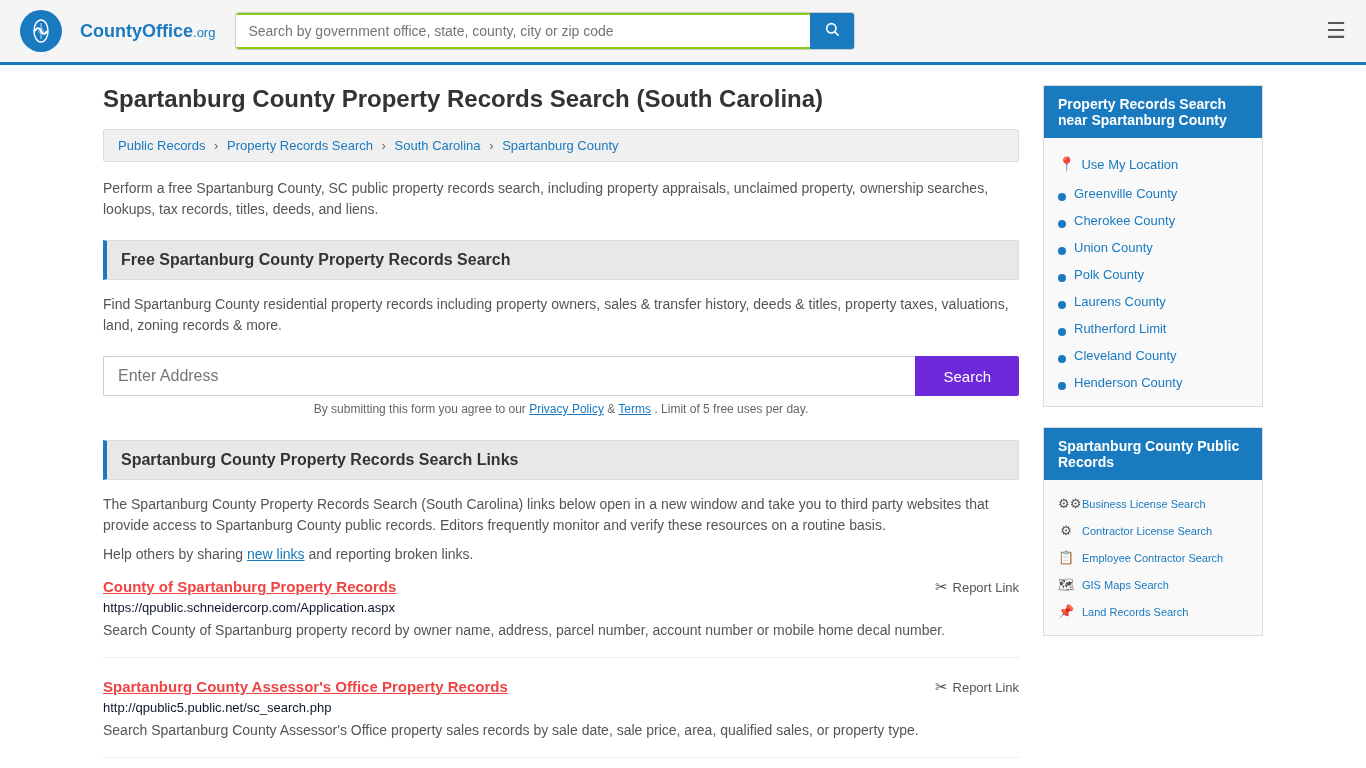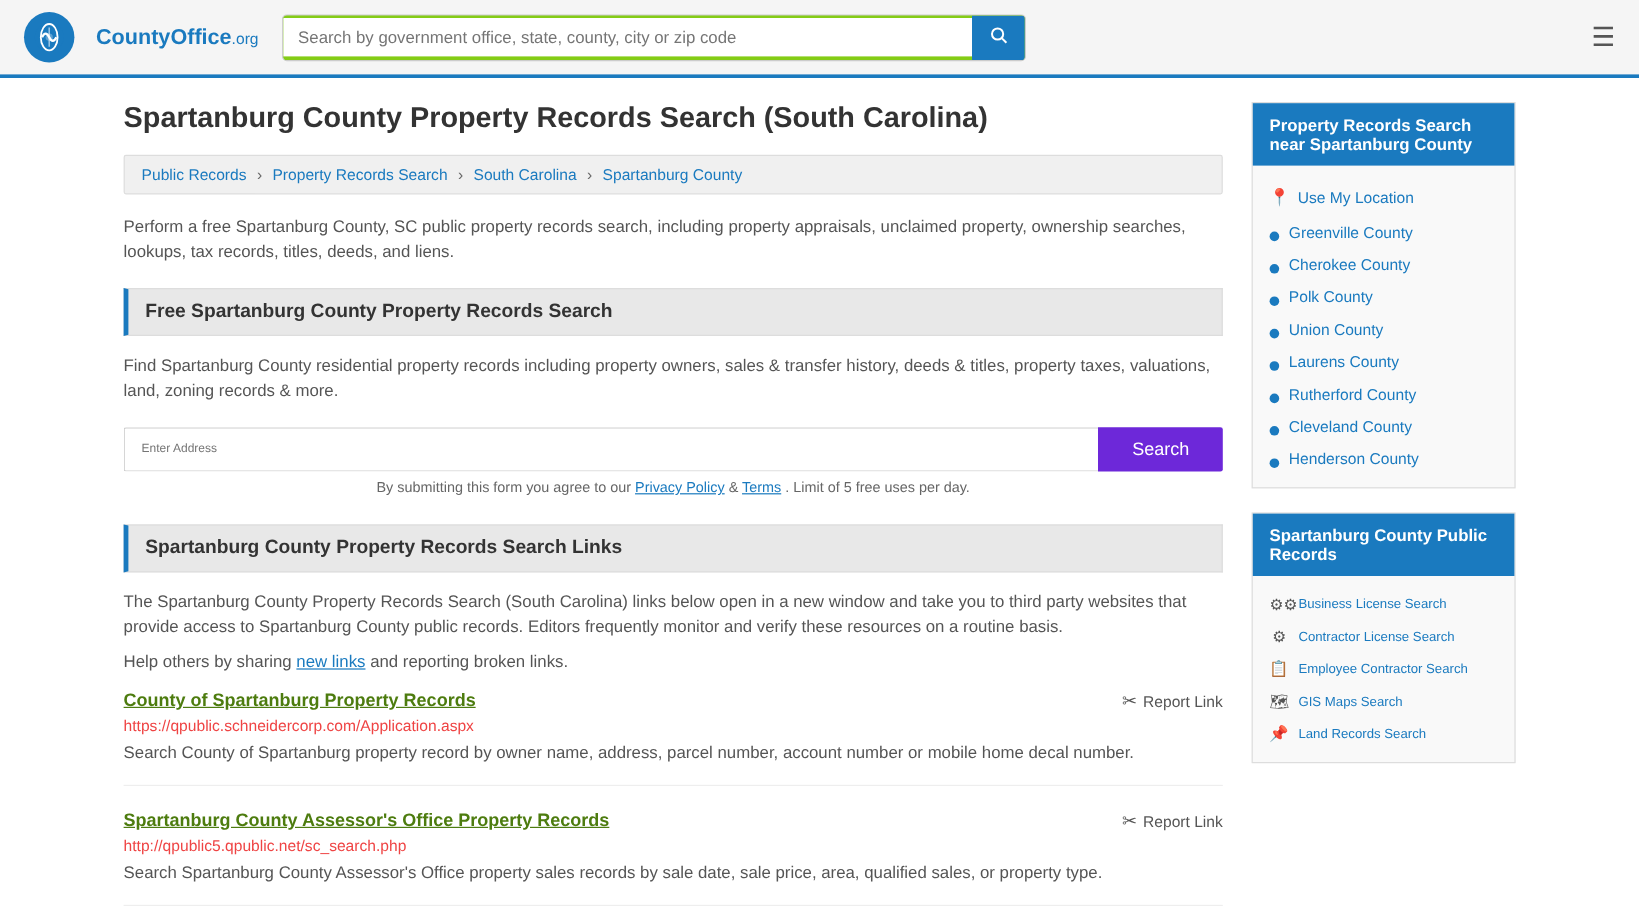--- a/index.html
+++ b/index.html
@@ -137,21 +137,21 @@
     .address-input-row {
       display: flex;
       gap: 0;
       margin-bottom: 6px;
     }
     .address-input {
       flex: 1;
       border: 1px solid #ccc;
       border-right: none;
       padding: 10px 14px;
-      font-size: 10px;
+      font-size: 16px;
       outline: none;
       border-radius: 2px 0 0 2px;
     }
     .search-btn {
       background: #6d28d9;
       color: white;
       border: none;
       padding: 10px 28px;
       font-size: 15px;
       font-weight: normal;
@@ -190,36 +190,36 @@
     }
     .record-item-header {
       display: flex;
       justify-content: space-between;
       align-items: flex-start;
       margin-bottom: 4px;
     }
     .record-title {
       font-size: 15px;
       font-weight: bold;
-      color: #4d7c0f;
+      color: #ef4444;
       text-decoration: underline;
       cursor: pointer;
     }
     .report-link {
       display: flex;
       align-items: center;
       gap: 5px;
       font-size: 13px;
       color: #555;
       cursor: pointer;
       white-space: nowrap;
     }
     .report-icon { font-size: 15px; }
     .record-url {
-      color: #ef4444;
+      color: #0f172a;
       font-size: 13px;
       margin-bottom: 5px;
     }
     .record-desc {
       font-size: 14px;
       color: #555;
       line-height: 1.5;
     }
 
     
@@ -377,21 +377,21 @@
       </div>
 
       <div class="record-item">
         <div class="record-item-header">
           <span class="record-title">Spartanburg County Assessor's Office Property Records</span>
           <div class="report-link">
             <span class="report-icon">✂</span>
             <span>Report Link</span>
           </div>
         </div>
-        <div class="record-url">http://qpublic5.qpublic.net/sc_search.php</div>
+        <div class="record-url">http://qpublic5.public.net/sc_search.php</div>
         <div class="record-desc">Search Spartanburg County Assessor's Office property sales records by sale date, sale price, area, qualified sales, or property type.</div>
       </div>
 
     </div>
   </div>
 
   <aside class="sidebar">
 
     <div class="sidebar-box">
       <div class="sidebar-box-title">Property Records Search near Spartanburg County</div>
@@ -403,33 +403,33 @@
         <div class="sidebar-item">
           <span class="sidebar-dot"></span>
           <a href="#">Greenville County</a>
         </div>
         <div class="sidebar-item">
           <span class="sidebar-dot"></span>
           <a href="#">Cherokee County</a>
         </div>
         <div class="sidebar-item">
           <span class="sidebar-dot"></span>
+          <a href="#">Union County</a>
+        </div>
+        <div class="sidebar-item">
+          <span class="sidebar-dot"></span>
           <a href="#">Polk County</a>
         </div>
         <div class="sidebar-item">
           <span class="sidebar-dot"></span>
-          <a href="#">Union County</a>
-        </div>
-        <div class="sidebar-item">
-          <span class="sidebar-dot"></span>
           <a href="#">Laurens County</a>
         </div>
         <div class="sidebar-item">
           <span class="sidebar-dot"></span>
-          <a href="#">Rutherford County</a>
+          <a href="#">Rutherford Limit</a>
         </div>
         <div class="sidebar-item">
           <span class="sidebar-dot"></span>
           <a href="#">Cleveland County</a>
         </div>
         <div class="sidebar-item">
           <span class="sidebar-dot"></span>
           <a href="#">Henderson County</a>
         </div>
       </div>

